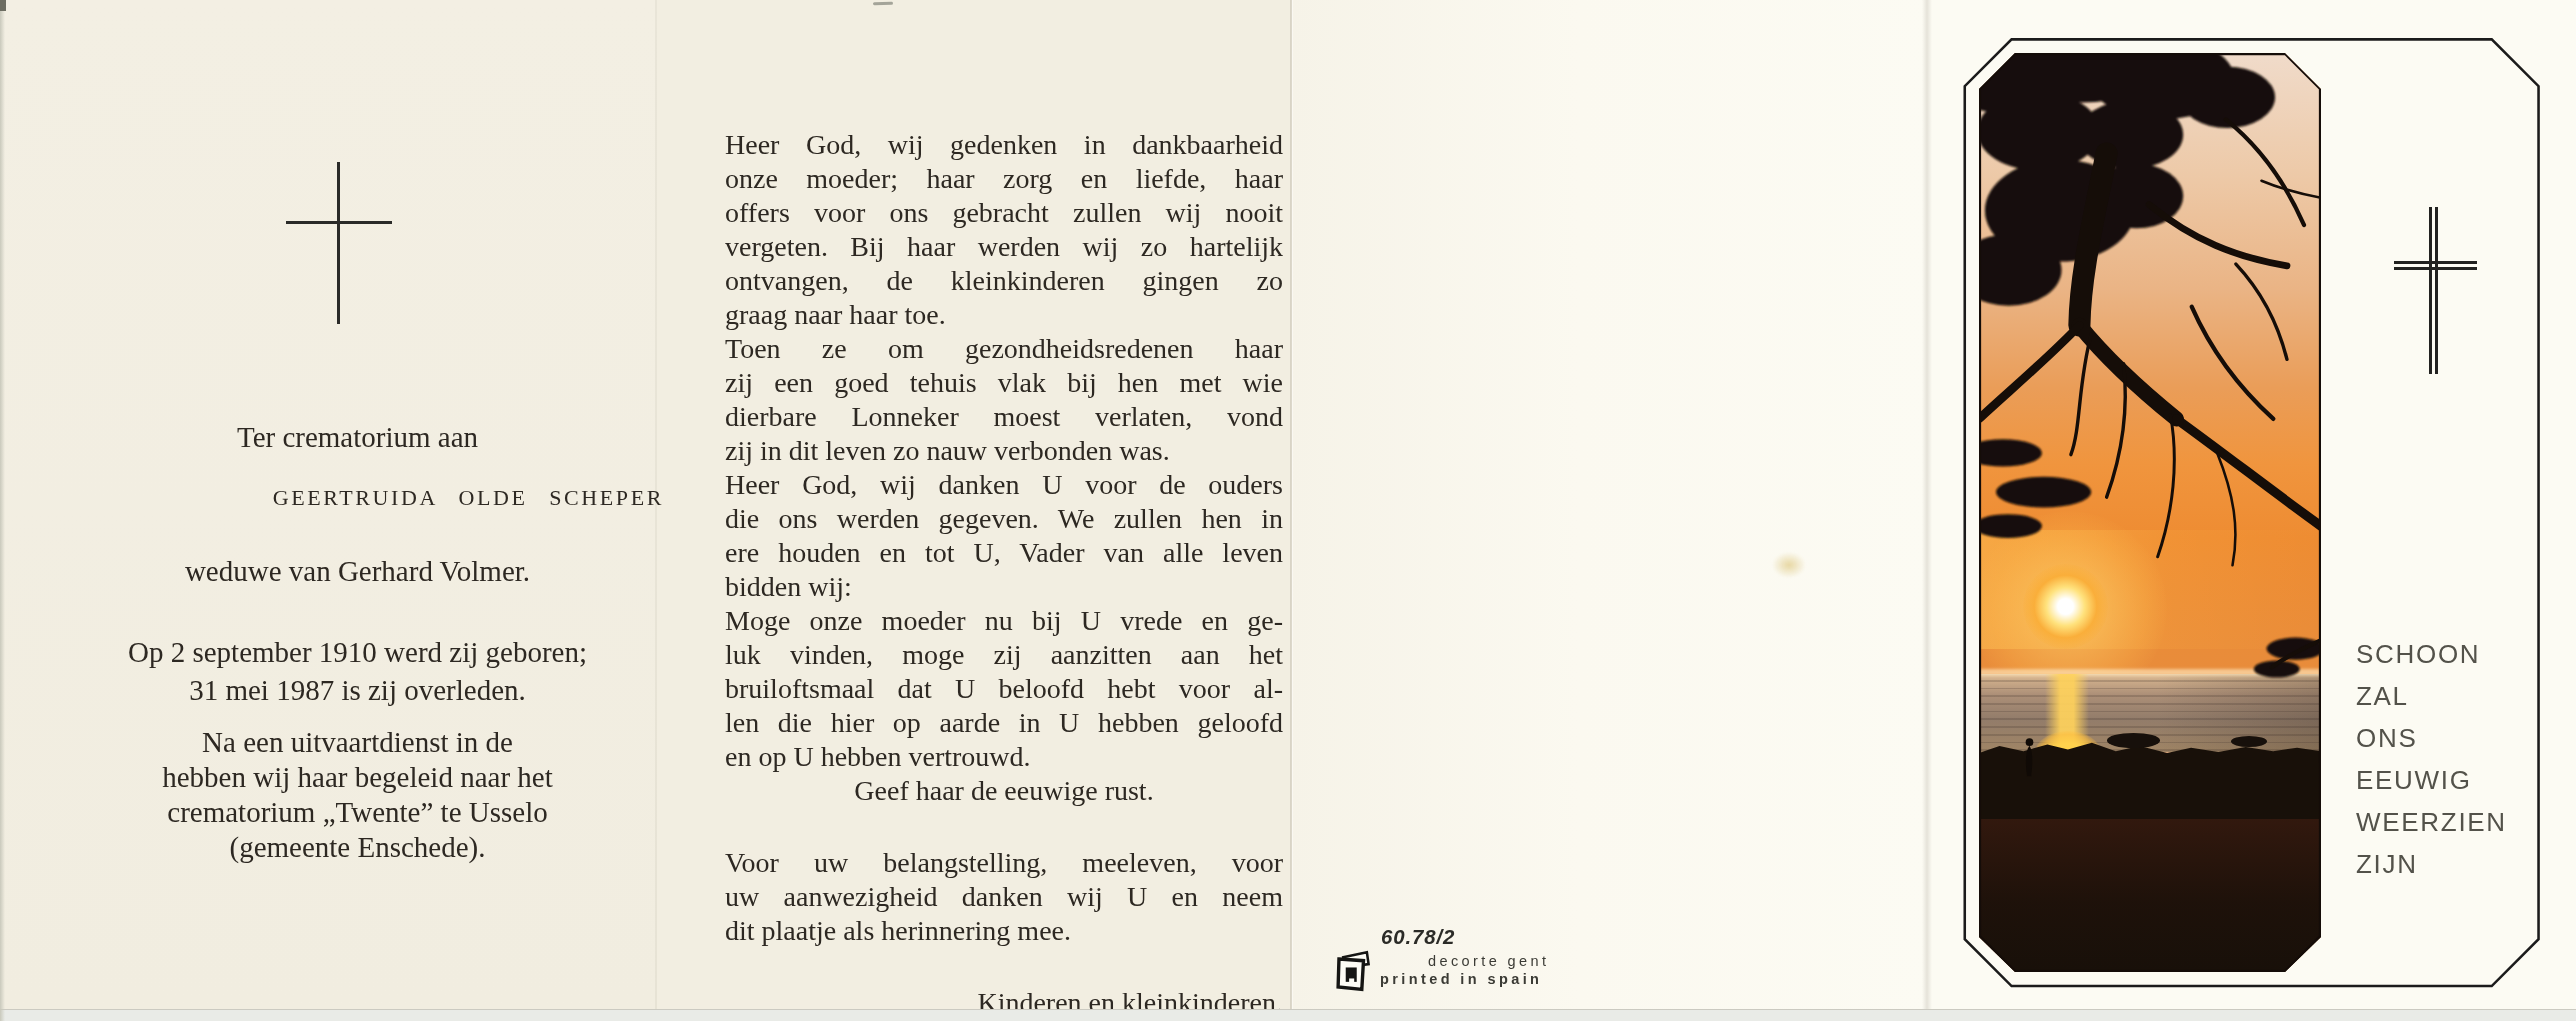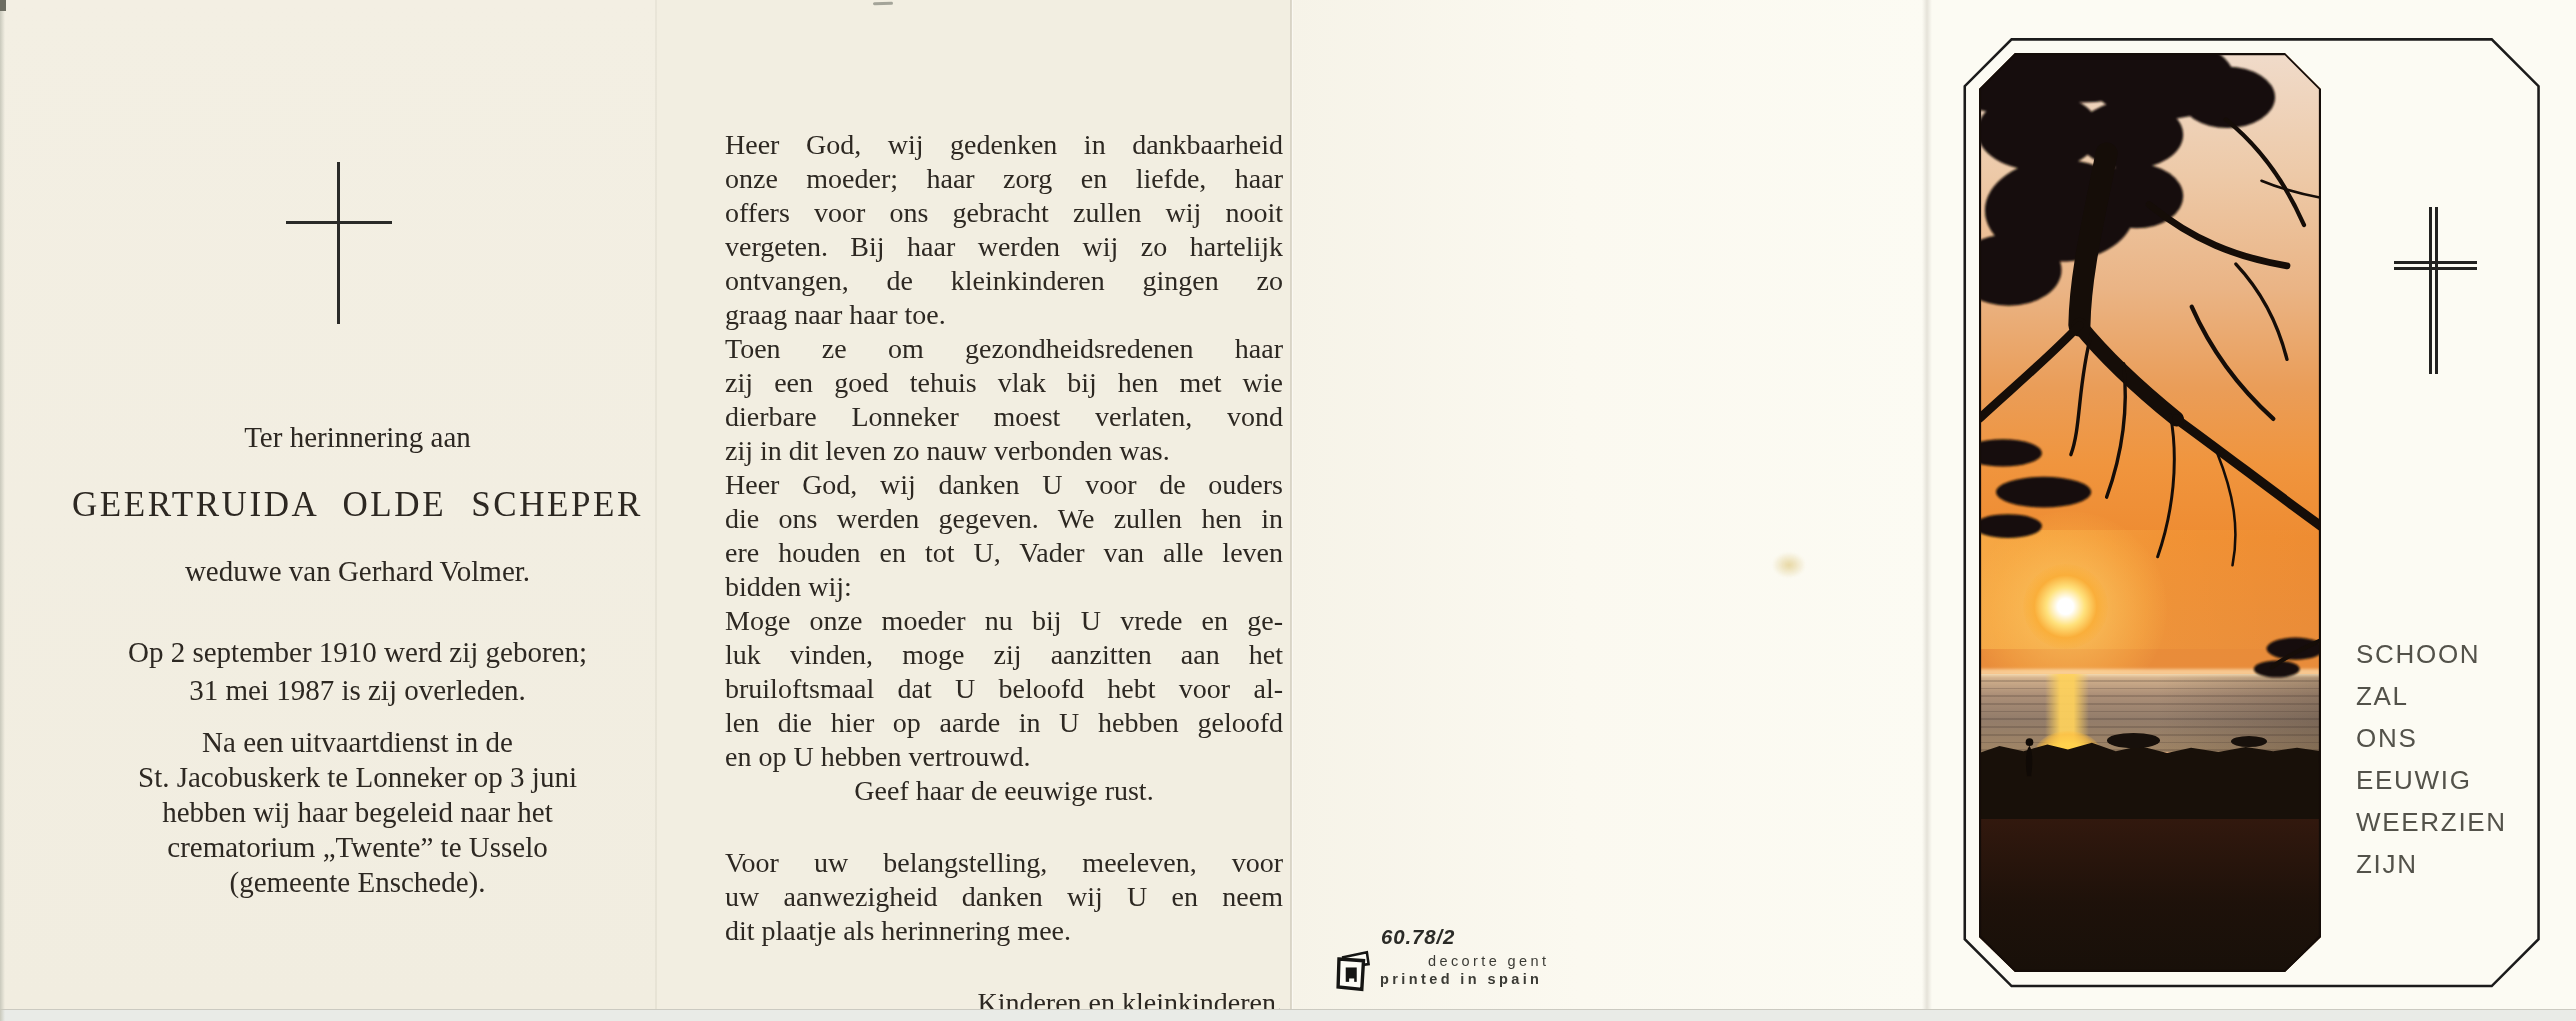--- a/index.html
+++ b/index.html
@@ -29,21 +29,21 @@
   .smudge{position:absolute;left:1772px;top:552px;width:34px;height:25.5px;border-radius:50%;
     background:radial-gradient(ellipse at center,rgba(214,186,98,.55),rgba(214,186,98,0) 70%);filter:blur(0.9px);}
 
   
   .cross-thin i{position:absolute;display:block;background:#2a2a28;}
   .cross-thin .v{left:337px;top:162px;width:3.4px;height:162px;}
   .cross-thin .h{left:286px;top:221px;width:106px;height:3.4px;}
 
   .left-text{position:absolute;left:51px;top:0;width:613px;text-align:center;}
   .ded{position:absolute;left:0;top:421px;width:100%;font-size:29px;}
-  .name{position:absolute;left:0;top:485px;width:100%;font-size:35px;letter-spacing:2.6px;word-spacing:13.6px;}
+  .name{position:absolute;left:0;top:485px;width:100%;font-size:22px;letter-spacing:2.6px;word-spacing:13.6px;text-align:right;}
   .rel{position:absolute;left:0;top:555px;width:100%;font-size:29px;}
   .dates{position:absolute;left:0;top:633px;width:100%;font-size:29px;line-height:38px;}
   .funeral{position:absolute;left:0;top:725px;width:100%;font-size:29px;line-height:35px;}
 
   
   .prayer{position:absolute;left:725px;top:109px;width:558px;margin-top:19px;}
   .pl{font-size:28px;line-height:34px;text-align:justify;text-align-last:justify;white-space:normal;}
   .pl.al-l{text-align-last:left;}
   .pl.al-c{text-align:center;text-align-last:center;}
   .pl.al-r{text-align:right;text-align-last:right;}
@@ -105,31 +105,30 @@
   <div class="page page-left"></div>
   <div class="page page-middle"></div>
   <div class="page page-three"></div>
   <div class="page page-cover"></div>
 
   <div class="cross-thin">
       <i class="v"></i>
       <i class="h"></i>
     </div>
   <div class="left-text">
-    <div class="ded">Ter herinnering aan</div>
+    <div class="ded">Ter crematorium aan</div>
     <div class="name">GEERTRUIDA OLDE SCHEPER</div>
     <div class="rel">weduwe van Gerhard Volmer.</div>
     <div class="dates">
       <div>Op 2 september 1910 werd zij geboren;</div>
       <div>31 mei 1987 is zij overleden.</div>
     </div>
     <div class="funeral">
 
     <div class="fl">Na een uitvaartdienst in de</div>
-        <div class="fl">St. Jacobuskerk te Lonneker op 3 juni</div>
         <div class="fl">hebben wij haar begeleid naar het</div>
         <div class="fl">crematorium „Twente” te Usselo</div>
         <div class="fl">(gemeente Enschede).</div>
       </div>
   </div>
 
   <div class="prayer">
 
   <div class="pl al-j">Heer God, wij gedenken in dankbaarheid</div>
       <div class="pl al-j">onze moeder; haar zorg en liefde, haar</div>

